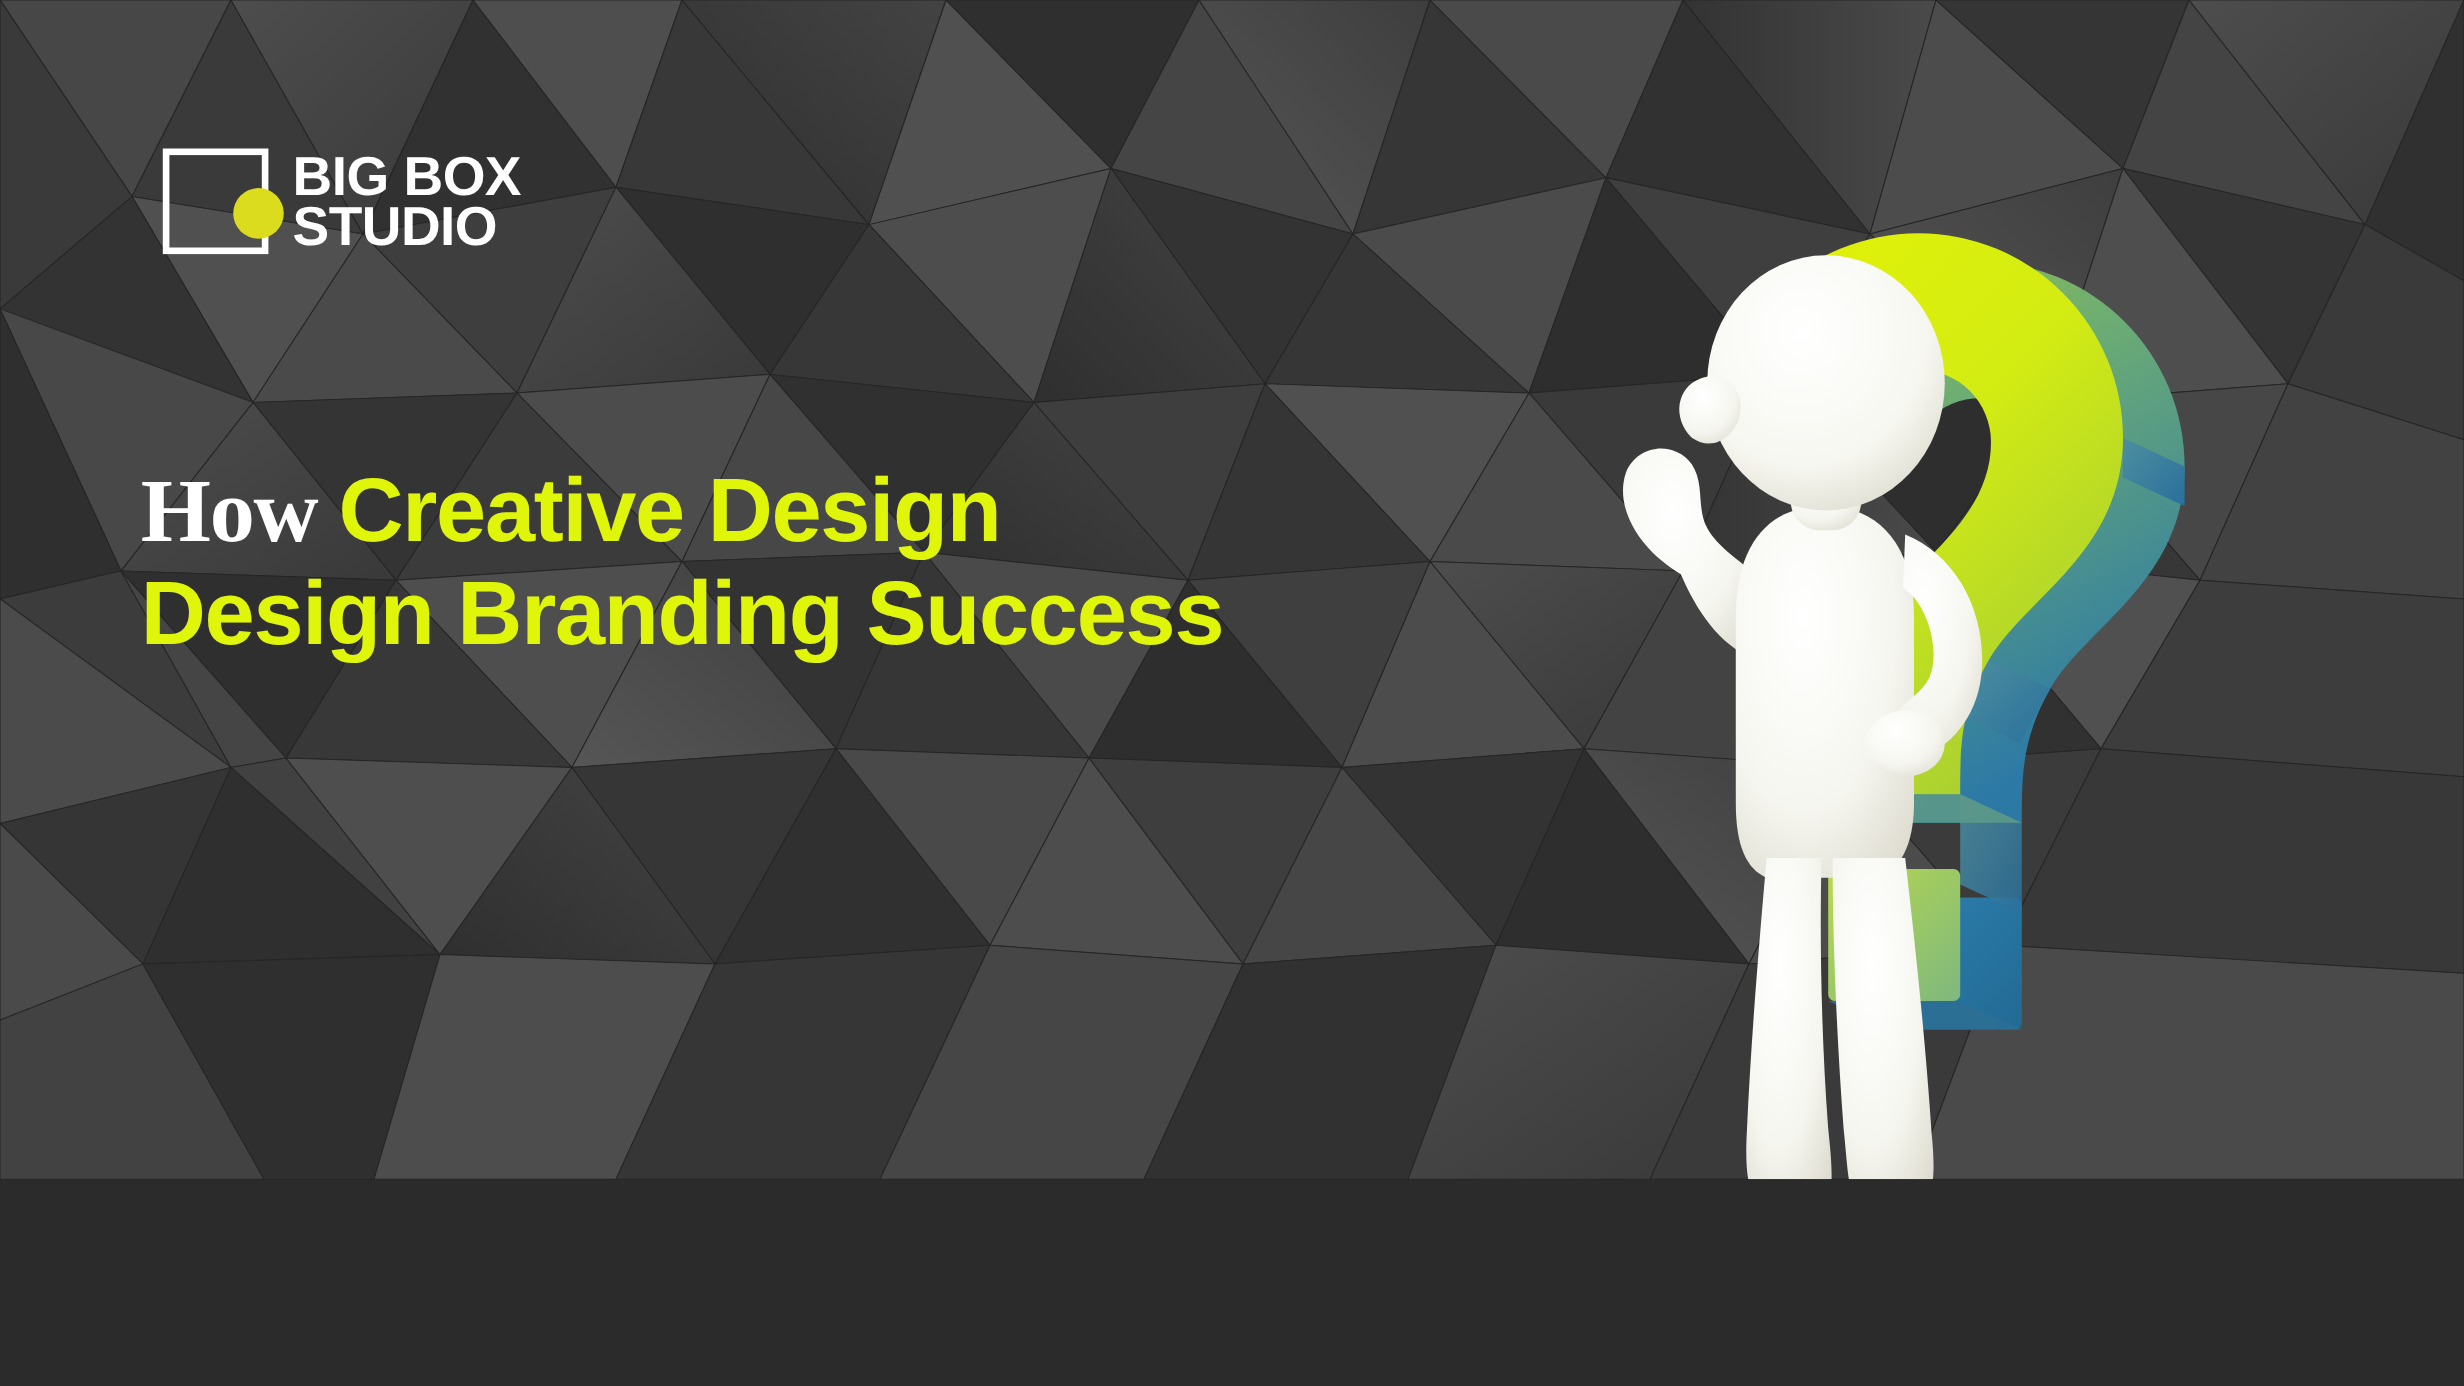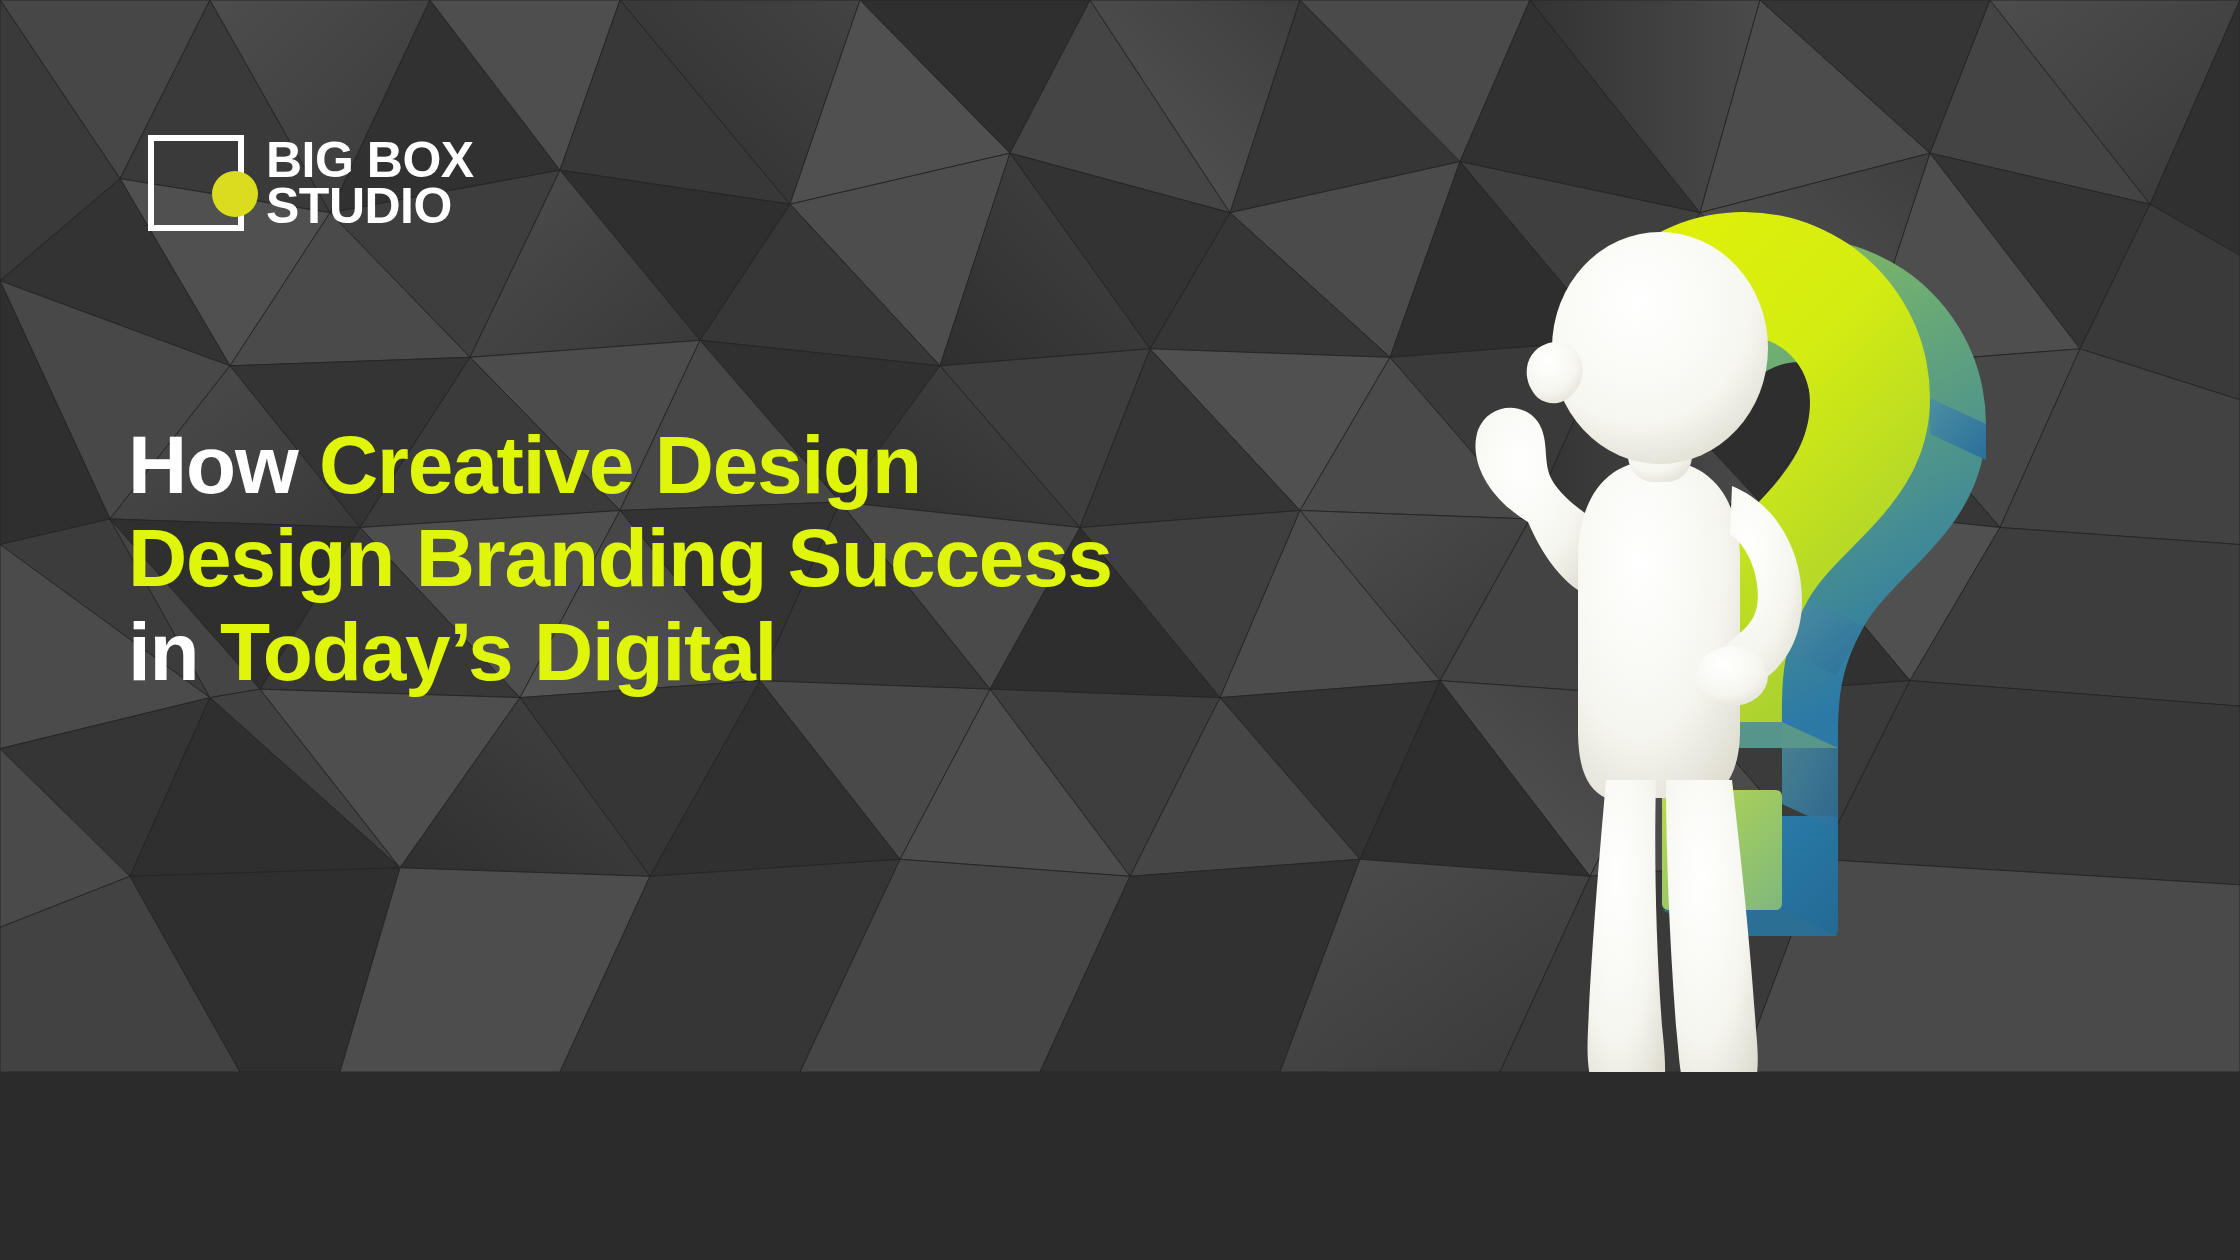--- a/index.html
+++ b/index.html
@@ -86,21 +86,21 @@
     width: 1320px;
   }
   .hl-line {
     font-size: 82px;
     font-weight: 700;
     line-height: 1.14;
     letter-spacing: -1.2px;
     white-space: nowrap;
     margin: 0;
   }
-  .w-white { color: #ffffff; }
+  .w-white { color: #ffffff; font-family: Liberation Serif, serif; }
   .w-accent { color: #dff50a; margin-top: 48px; }
 
   
   #hero-art {
     position: absolute;
     left: 1410px;
     top: 130px;
     width: 760px;
     height: 1020px;
     z-index: 10;
@@ -255,21 +255,20 @@
     </div>
     <div id="logo-wordmark">
       <span class="ln">BIG BOX</span>
       <span class="ln">STUDIO</span>
     </div>
   </div>
 
   <div id="headline">
     <div class="hl-line"><span class="w-white">How </span><span class="w-accent">Creative Design</span></div>
     <div class="hl-line"><span class="w-white"></span><span class="w-accent">Design Branding Success</span></div>
-    <div class="hl-line"><span class="w-white">in </span><span class="w-accent">Today’s Digital</span></div>
   </div>
 
   <div id="hero-art">
     <svg viewBox="0 0 760 1020" preserveAspectRatio="xMidYMid meet">
       <defs>
         <linearGradient id="qFront" x1="0.1" y1="0" x2="0.85" y2="1">
           <stop offset="0" stop-color="#e3f207"></stop>
           <stop offset="0.45" stop-color="#d3ec12"></stop>
           <stop offset="1" stop-color="#9fc93a"></stop>
         </linearGradient>

